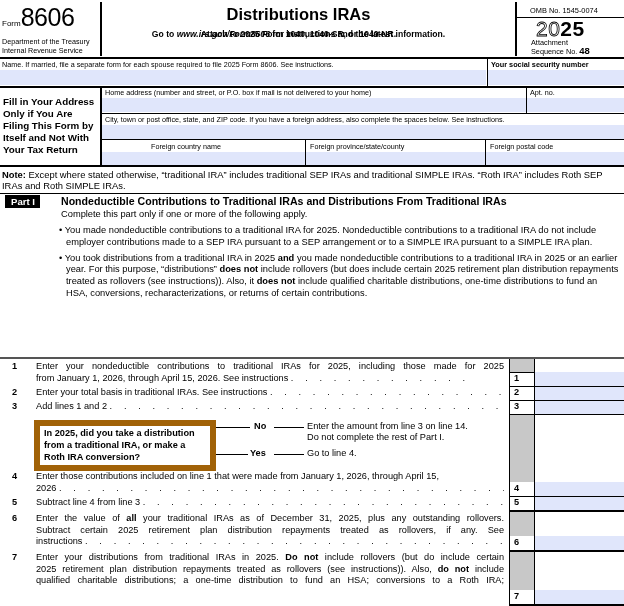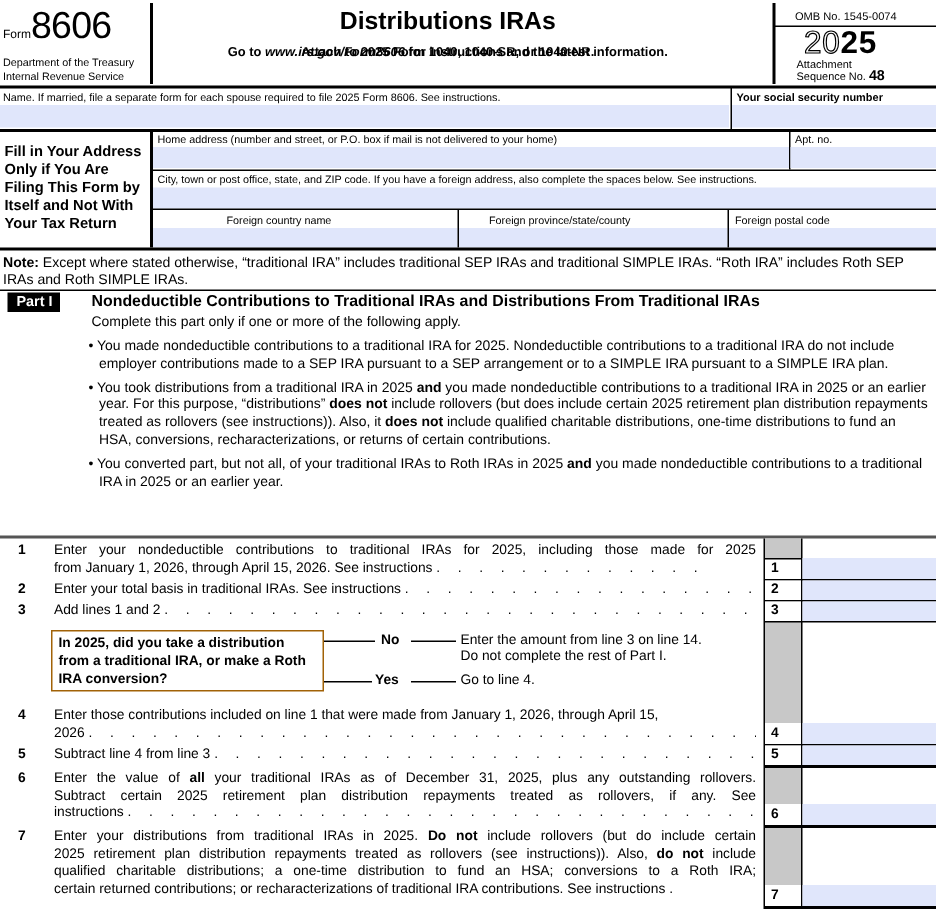--- a/index.html
+++ b/index.html
@@ -35,21 +35,21 @@
   .body-txt { font-size: 9.3px; line-height: 11.6px; }
   .bullet { font-size: 9.3px; line-height: 11.8px; padding-left: 8px; text-indent: -7px; }
 
   .line-no { font-size: 9.2px; font-weight: bold; }
   .line-txt { font-size: 9.2px; line-height: 11.6px; }
   .just { text-align: justify; }
   .dots { letter-spacing: 4.6px; }
   .box-no { font-size: 9.2px; font-weight: bold; text-align: left; padding-left: 4px; }
   .grey { position: absolute; background: #c8c8c8; }
 
-  .qbox { border: 1px solid #a16207; font-size: 9.2px; font-weight: bold; line-height: 11.8px; padding: 2px 4px; }
+  .qbox { border: 6px solid #a16207; font-size: 9.2px; font-weight: bold; line-height: 11.8px; padding: 2px 4px; }
   .yn { font-size: 9.2px; font-weight: bold; }
   .yn-txt { font-size: 9.2px; line-height: 11.2px; }
 </style>
 </head>
 <body>
 
 <div class="abs" style="left:0;top:0;width:624px;height:58px;">
   <div class="abs" style="left:2px;top:3px;">
     <span class="form-word">Form</span><span class="form-num">8606</span>
   </div>
@@ -102,40 +102,39 @@
 <div class="fill" style="left:527px;top:98px;width:97px;height:14px;"></div>
 <div class="hline" style="left:101px;top:113px;width:523px;"></div>
 
 <div class="abs lbl" style="left:105px;top:115px;">City, town or post office, state, and ZIP code. If you have a foreign address, also complete the spaces below. See instructions.</div>
 <div class="fill" style="left:102px;top:125px;width:522px;height:14px;"></div>
 <div class="hline" style="left:101px;top:139px;width:523px;"></div>
 
 <div class="abs lbl" style="left:105px;top:142px;margin-left:46px;">Foreign country name</div>
 <div class="fill" style="left:102px;top:152px;width:203px;height:13px;"></div>
 <div class="vline" style="left:305px;top:140px;height:25px;"></div>
-<div class="abs lbl" style="left:310px;top:142px;margin-left:16px;">Foreign province/state/county</div>
+<div class="abs lbl" style="left:310px;top:142px;">Foreign province/state/county</div>
 <div class="fill" style="left:306px;top:152px;width:179px;height:13px;"></div>
 <div class="vline" style="left:485px;top:140px;height:25px;"></div>
 <div class="abs lbl" style="left:490px;top:142px;">Foreign postal code</div>
 <div class="fill" style="left:486px;top:152px;width:138px;height:13px;"></div>
 <div class="hline" style="left:0;top:165px;width:624px;height:1.5px;"></div>
 
 <div class="abs note" style="left:2px;top:169px;width:622px;">
   <b>Note:</b><span> Except where stated otherwise, “traditional IRA” includes traditional SEP IRAs and traditional SIMPLE IRAs. “Roth IRA” includes Roth SEP IRAs and Roth SIMPLE IRAs.</span>
 </div>
 <div class="hline" style="left:0;top:193px;width:624px;"></div>
 
 <div class="abs part-badge" style="left:5px;top:195px;">Part I</div>
 <div class="abs part-title" style="left:61px;top:195px;">Nondeductible Contributions to Traditional IRAs and Distributions From Traditional IRAs</div>
 <div class="abs body-txt" style="left:61px;top:209px;">Complete this part only if one or more of the following apply.</div>
 
 <div class="abs" style="left:58px;top:225px;width:562px;">
   <div class="bullet" style="margin-bottom:4px;">• <span>You made nondeductible contributions to a traditional IRA for 2025. Nondeductible contributions to a traditional IRA do not include employer contributions made to a SEP IRA pursuant to a SEP arrangement or to a SIMPLE IRA pursuant to a SIMPLE IRA plan.</span></div>
   <div class="bullet" style="margin-bottom:4px;">• <span>You took distributions from a traditional IRA in 2025 </span><b>and</b><span> you made nondeductible contributions to a traditional IRA in 2025 or an earlier year. For this purpose, “distributions” </span><b>does not</b><span> include rollovers (but does include certain 2025 retirement plan distribution repayments treated as rollovers (see instructions)). Also, it </span><b>does not</b><span> include qualified charitable distributions, one-time distributions to fund an HSA, conversions, recharacterizations, or returns of certain contributions.</span></div>
-  <div class="bullet">• <span>You converted part, but not all, of your traditional IRAs to Roth IRAs in 2025 </span><b>and</b><span> you made nondeductible contributions to a traditional IRA in 2025 or an earlier year.</span></div>
 </div>
 
 <div class="hline thick" style="left:0;top:357px;width:624px;background:#555;"></div>
 
 <div class="grey" style="left:510px;top:359px;width:24px;height:247px;"></div>
 <div class="vline" style="left:509px;top:359px;height:247px;"></div>
 <div class="vline" style="left:534px;top:359px;height:247px;"></div>
 
 <div class="abs line-no" style="left:12px;top:361px;">1</div>
 <div class="abs line-txt just" style="left:36px;top:361px;width:468px;">
@@ -200,18 +199,17 @@
 <div class="abs" style="left:510px;top:536px;width:24px;height:14px;background:#fff;"></div>
 <div class="abs box-no" style="left:510px;top:537px;width:24px;">6</div>
 <div class="fill" style="left:535px;top:536px;width:89px;height:14px;"></div>
 <div class="hline" style="left:510px;top:550px;width:114px;height:1.5px;"></div>
 
 <div class="abs line-no" style="left:12px;top:552px;">7</div>
 <div class="abs line-txt just" style="left:36px;top:552px;width:468px;">
   <div style="text-align-last:justify;"><span>Enter your distributions from traditional IRAs in 2025. </span><b>Do not</b><span> include rollovers (but do include certain</span></div>
   <div style="text-align-last:justify;"><span>2025 retirement plan distribution repayments treated as rollovers (see instructions)). Also, </span><b>do not</b><span> include</span></div>
   <div style="text-align-last:justify;">qualified charitable distributions; a one-time distribution to fund an HSA; conversions to a Roth IRA;</div>
-  <div style="white-space:nowrap;"><span>certain returned contributions; or recharacterizations of traditional IRA contributions. See instructions</span> <span>.</span></div>
 </div>
 <div class="abs" style="left:510px;top:590px;width:24px;height:14px;background:#fff;"></div>
 <div class="abs box-no" style="left:510px;top:591px;width:24px;">7</div>
 <div class="fill" style="left:535px;top:590px;width:89px;height:14px;"></div>
 <div class="hline" style="left:510px;top:604px;width:114px;height:1.5px;"></div>
 
 </body></html>

